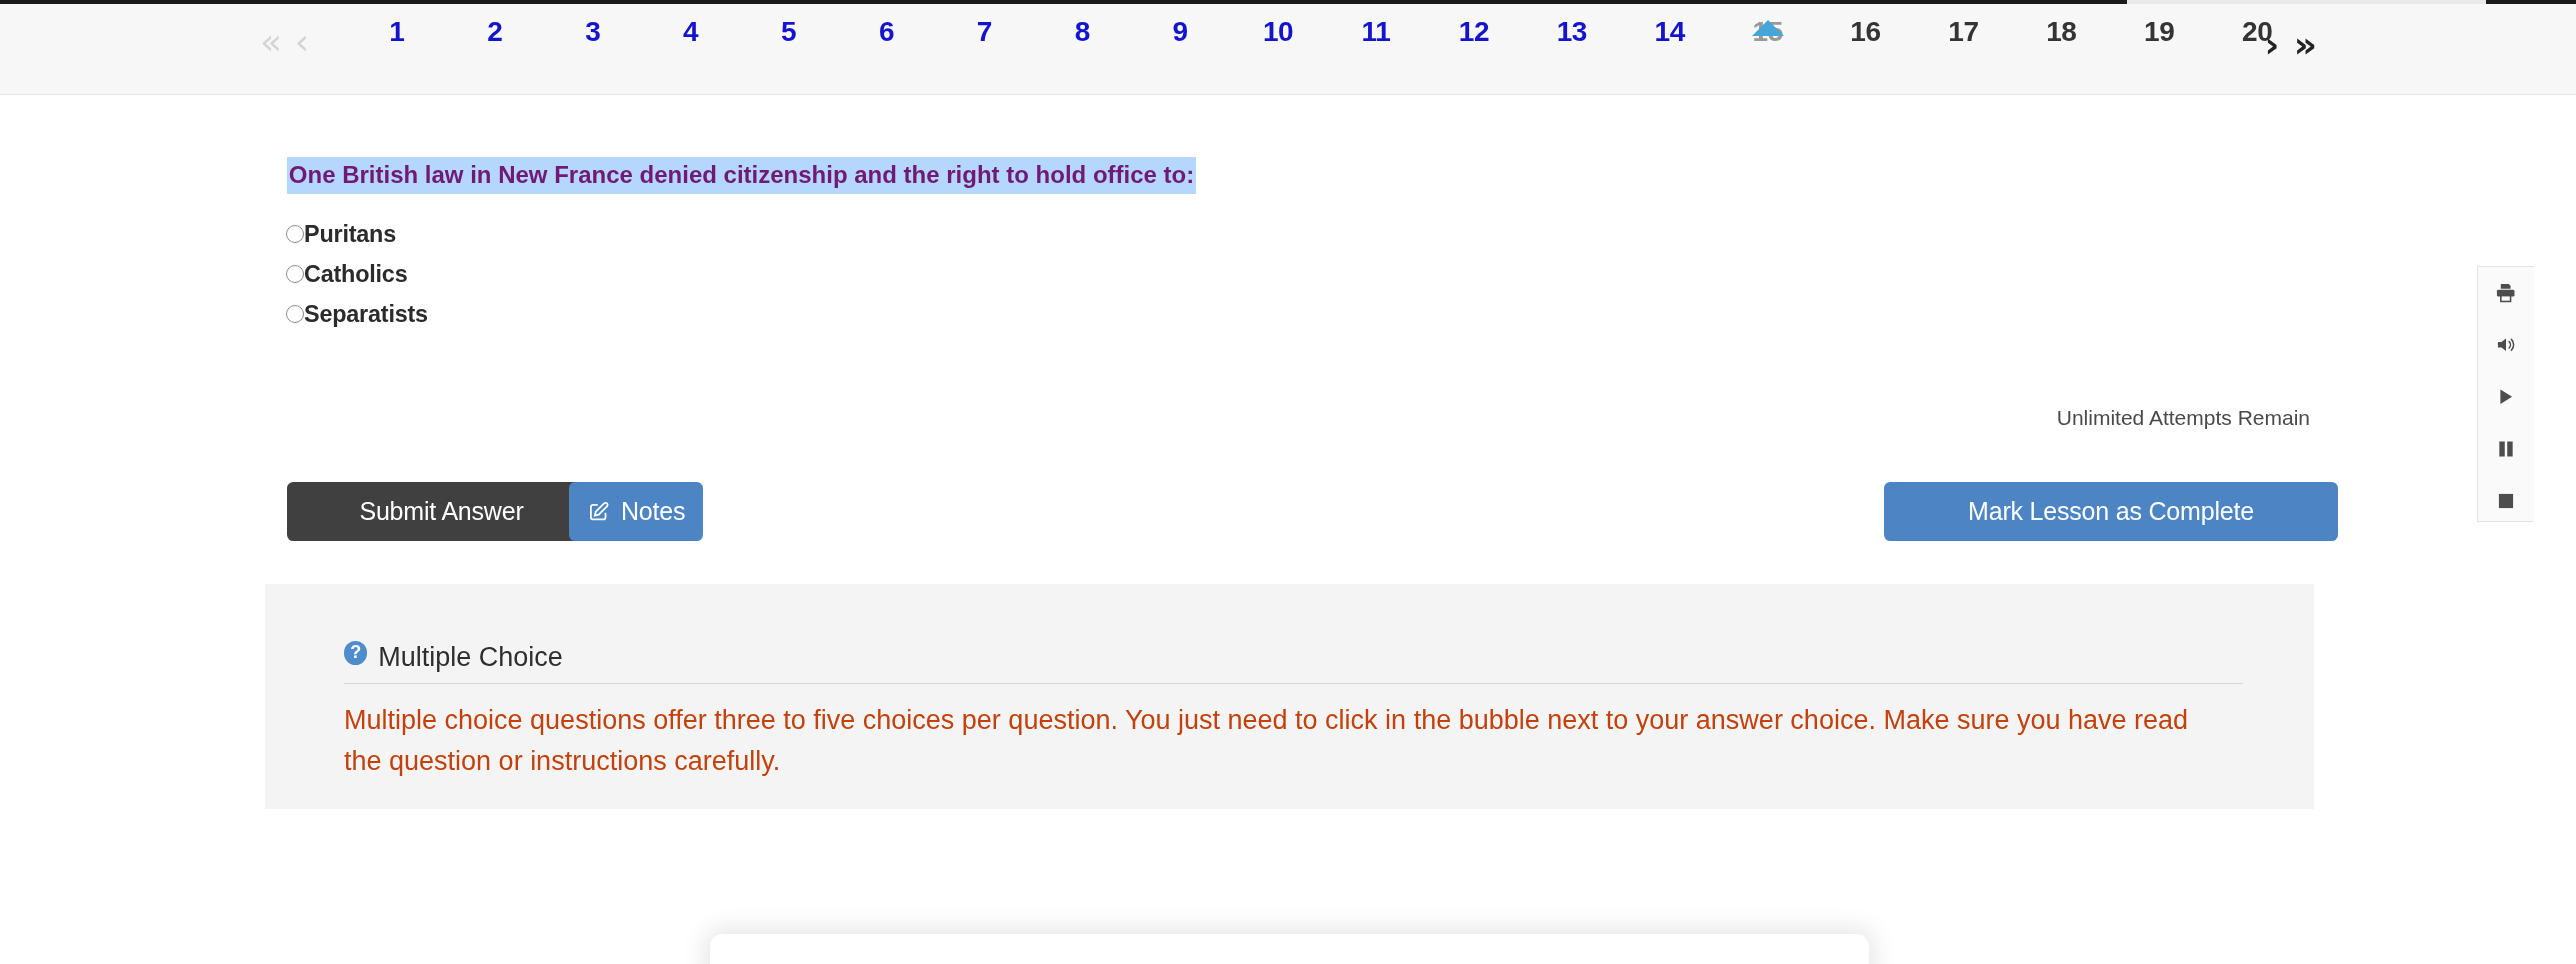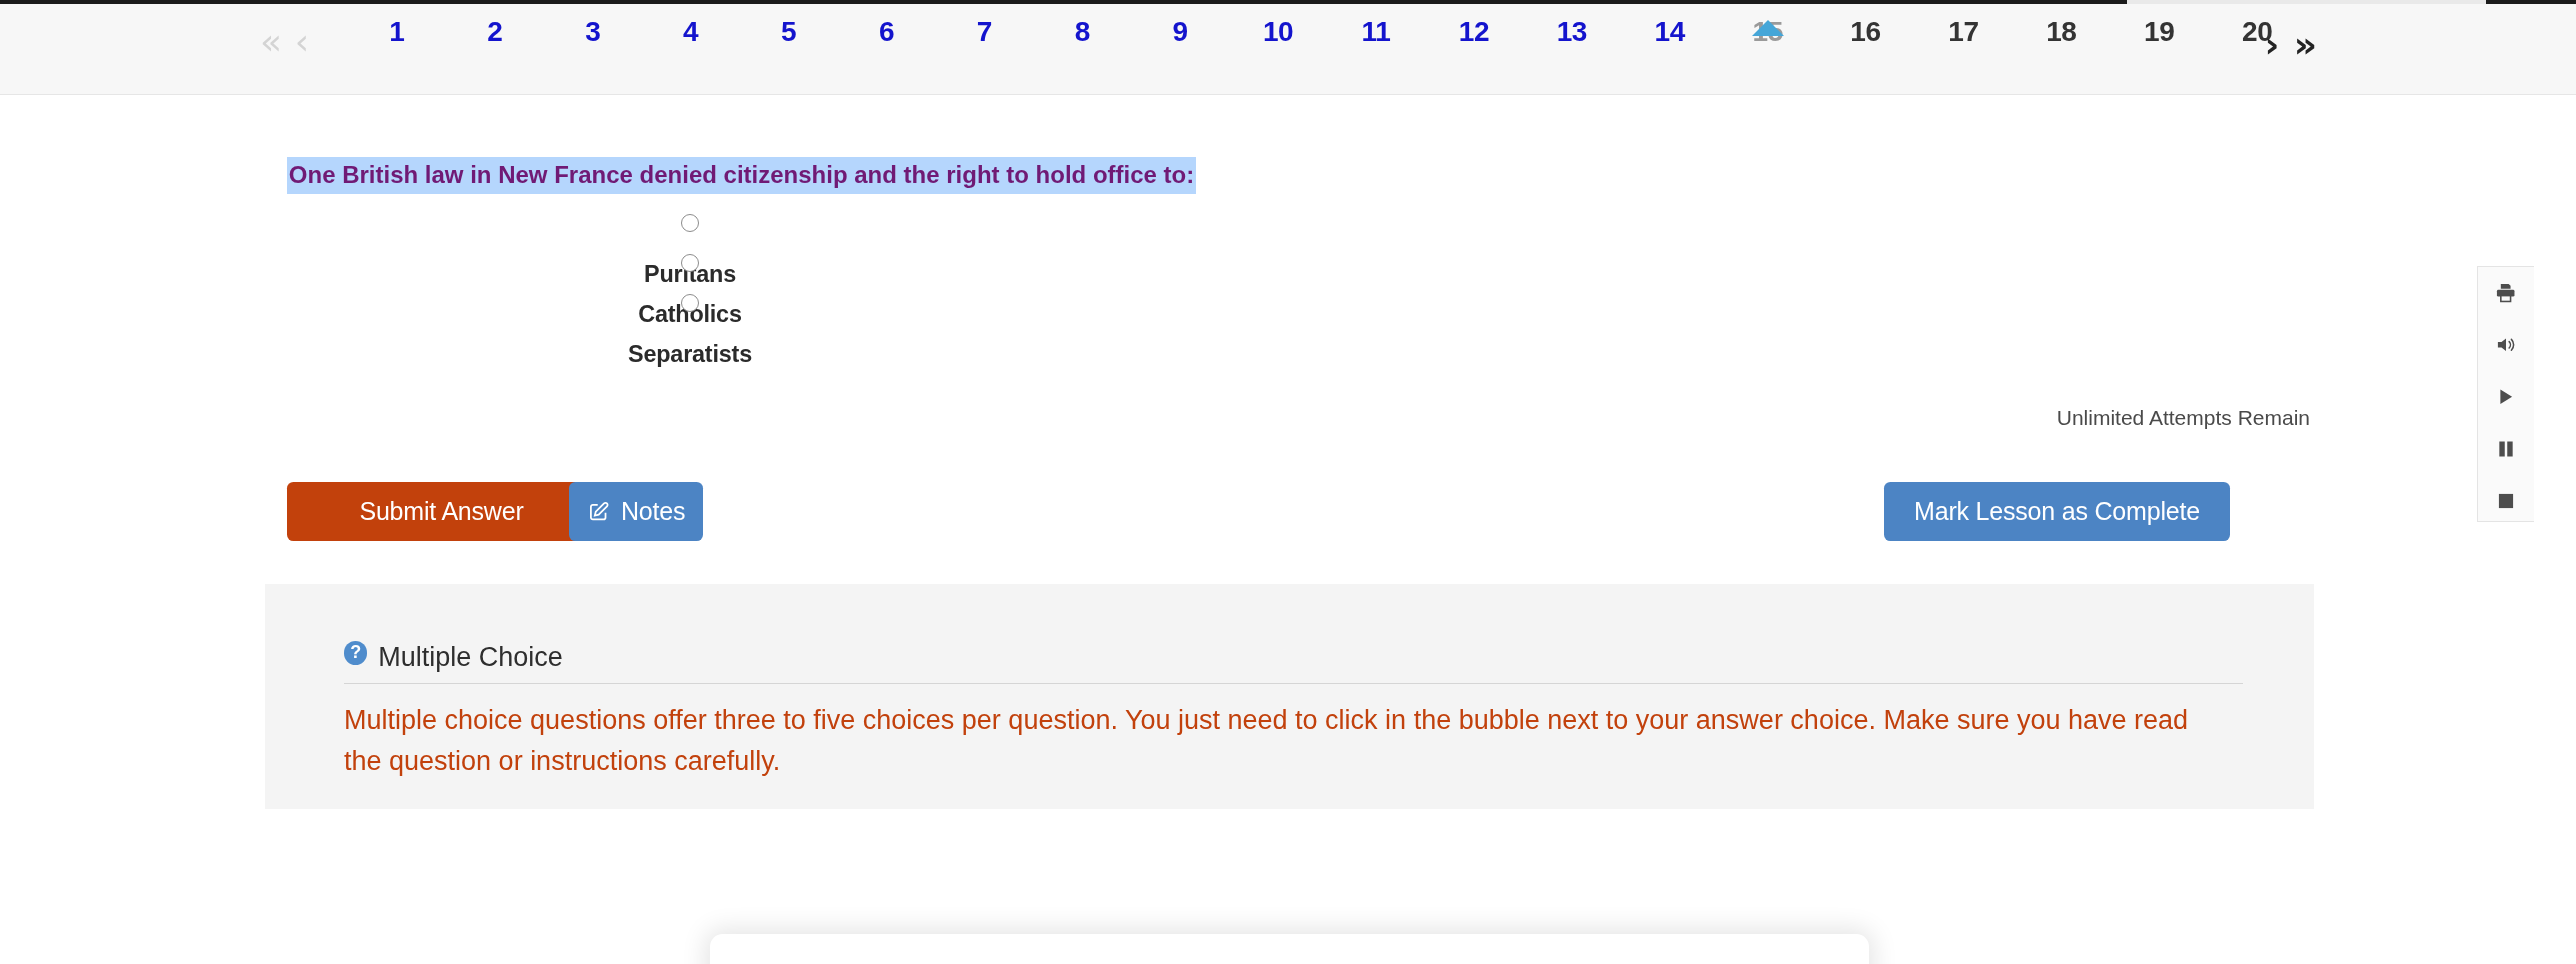--- a/index.html
+++ b/index.html
@@ -126,22 +126,21 @@
   .choices {
     position: absolute;
     left: 286px;
     top: 214px;
     width: 808px;
   }
   .choice {
     display: flex;
     align-items: center;
     height: 40px;
-    gap: 29px;
-    flex-direction: column;
+    gap: 0;
   }
   .radio {
     width: 18px;
     height: 18px;
     border: 1.8px solid #8c8c8c;
     border-radius: 50%;
     background: #ffffff;
     box-sizing: border-box;
     flex: 0 0 auto;
   }
@@ -182,31 +181,31 @@
     display: flex;
     align-items: center;
     justify-content: center;
     padding: 0 23.4px;
     box-sizing: border-box;
     letter-spacing: -0.2px;
   }
   .btn-submit {
     left: 287px;
     width: 309px;
-    background: #c2410c;
+    background: #404040;
   }
   .btn-notes {
     left: 569px;
     width: 134px;
     background: #4c84c4;
     gap: 10.8px;
   }
   .btn-complete {
     left: 1884px;
-    width: 346px;
+    width: 454px;
     background: #4c84c4;
   }
   .notes-icon svg { display: block; }
 
   
   .info-panel {
     position: absolute;
     left: 265px;
     top: 584px;
     width: 2049px;

